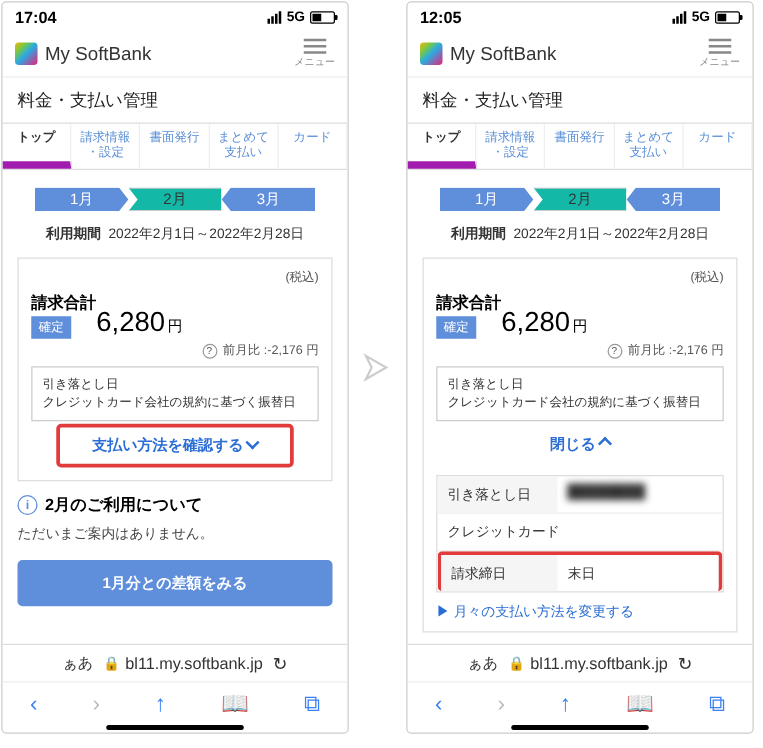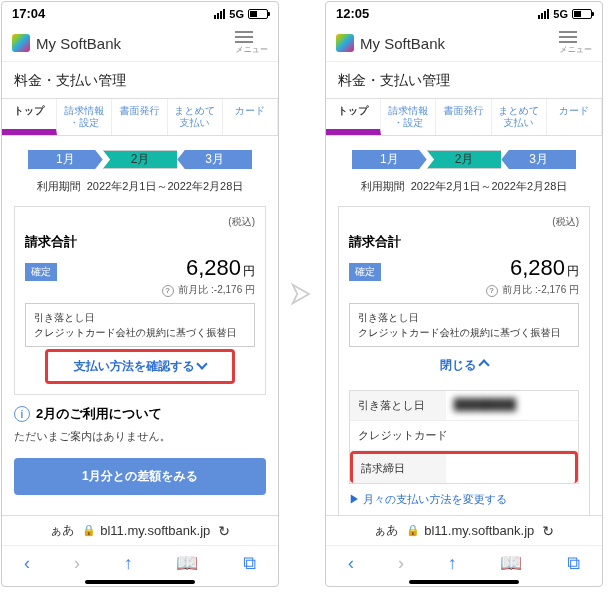--- a/index.html
+++ b/index.html
@@ -12,43 +12,43 @@
 .status-right{display:flex;align-items:center;gap:2px;font-size:11px}
 .sig{display:inline-flex;align-items:flex-end;gap:1px;margin-right:2px}
 .sig i{width:2px;background:#000;display:inline-block}
 .sig i:nth-child(1){height:4px}.sig i:nth-child(2){height:6px}.sig i:nth-child(3){height:8px}.sig i:nth-child(4){height:10px}
 .bat{width:20px;height:10px;border:1px solid #000;border-radius:2px;position:relative;margin-left:2px}
 .bat::after{content:"";position:absolute;right:-3px;top:2px;width:2px;height:4px;background:#000;border-radius:0 1px 1px 0}
 .bat i{position:absolute;left:1px;top:1px;bottom:1px;width:40%;background:#000}
 .app-header{display:flex;justify-content:space-between;align-items:center;padding:6px 10px;border-bottom:1px solid #eee}
 .brand{display:flex;align-items:center;gap:6px;font-size:15px;color:#333}
 .logo{width:18px;height:18px;background:linear-gradient(135deg,#f7b500 0%,#7ac943 25%,#29abe2 50%,#ed1e79 100%);border-radius:3px}
-.menu-btn{display:flex;flex-direction:column;gap:1px;color:#888;font-size:8px}
+.menu-btn{display:flex;flex-direction:column;align-items:center;gap:1px;color:#888;font-size:8px}
 .menu-btn .bars{display:flex;flex-direction:column;gap:3px}
 .menu-btn .bars i{width:18px;height:2px;background:#888}
 .page-title{font-size:14px;padding:10px 12px 8px;color:#222}
 .tabs{display:flex;border-top:1px solid #ddd;border-bottom:1px solid #ddd}
 .tab{flex:1;text-align:center;font-size:10px;color:#5a8fd6;padding:6px 2px;border-right:1px solid #eee;line-height:1.2}
 .tab.active{color:#333;border-bottom:6px solid #a21caf;font-weight:700}
 .content{padding:8px 12px;flex:1;overflow:hidden}
 .month-bar{display:flex;height:19px;margin:6px 14px 4px}
 .mchip{flex:1;display:flex;align-items:center;justify-content:center;font-size:12px;color:#fff;background:#5f8edb;position:relative}
 .mchip.sel{background:#14b8a6;color:#333;border-top:1px solid #ccc;border-bottom:1px solid #ccc}
 .mchip.first{clip-path:polygon(0 0,90% 0,100% 50%,90% 100%,0 100%)}
 .mchip.mid{clip-path:polygon(0 0,100% 0,100% 100%,0 100%,10% 50%)}
 .mchip.last{clip-path:polygon(10% 0,100% 0,100% 100%,10% 100%,0 50%)}
 .period{font-size:11px;text-align:center;padding:6px;color:#333}
-.period b{font-weight:400;margin-right:6px}
+.period b{font-weight:700;margin-right:6px}
 .card{border:1px solid #ddd;margin-top:6px;padding:8px 10px}
 .tax{text-align:right;font-size:10px;color:#555}
-.total-row{display:flex;align-items:flex-end;justify-content:space-between;margin-top:4px}
+.total-row{display:flex;align-items:flex-end;justify-content:flex-start;margin-top:4px}
 .total-lbl{font-size:13px;font-weight:600}
 .total-amt{font-size:22px;font-weight:400}
 .total-amt .yen{font-size:12px;margin-left:2px}
-.badge{display:inline-block;background:#5f8edb;color:#fff;font-size:10px;padding:2px 6px;margin-top:12px}
+.badge{display:inline-block;background:#5f8edb;color:#fff;font-size:10px;padding:2px 6px;margin-top:2px}
 .compare{text-align:right;font-size:10px;color:#555;margin-top:2px}
 .compare .info{display:inline-flex;width:12px;height:12px;border:1px solid #999;border-radius:50%;align-items:center;justify-content:center;font-size:8px;margin-right:2px}
 .notebox{border:1px solid #ccc;font-size:10px;padding:6px 8px;margin-top:6px;line-height:1.5;color:#333}
 .expand-btn{text-align:center;color:#2a6dd4;font-size:12px;font-weight:600;padding:10px 0;cursor:pointer}
 .hl{border:3px solid #e23b3b;border-radius:4px;padding:6px 0;margin:2px 20px}
 .hl-row{border:3px solid #e23b3b;border-radius:4px}
 .usage-head{display:flex;align-items:center;gap:6px;font-size:13px;font-weight:600;margin-top:10px}
 .usage-head .inf{width:16px;height:16px;border:1.5px solid #5f8edb;border-radius:50%;display:flex;align-items:center;justify-content:center;color:#5f8edb;font-size:10px}
 .usage-txt{font-size:11px;color:#444;margin-top:6px}
 .big-btn{background:#5f8edb;color:#fff;text-align:center;font-size:12px;font-weight:600;padding:10px;border-radius:4px;margin-top:14px}
@@ -256,20 +256,21 @@
       <div class="tbl">
         <div class="r">
           <div class="k">引き落とし日</div>
           <div class="v blur">████████</div>
         </div>
         <div class="r">
           <div class="v">クレジットカード</div>
         </div>
         <div class="r hl-row">
           <div class="k">請求締日</div>
+          <div class="v">末日</div>
         </div>
       </div>
       <a class="link">▶ 月々の支払い方法を変更する</a>
 
     </div>
   </div>
   <div class="url-bar">
     <span class="aa">ぁあ</span>
     <span class="url-box">
       <span class="lock">🔒</span>

